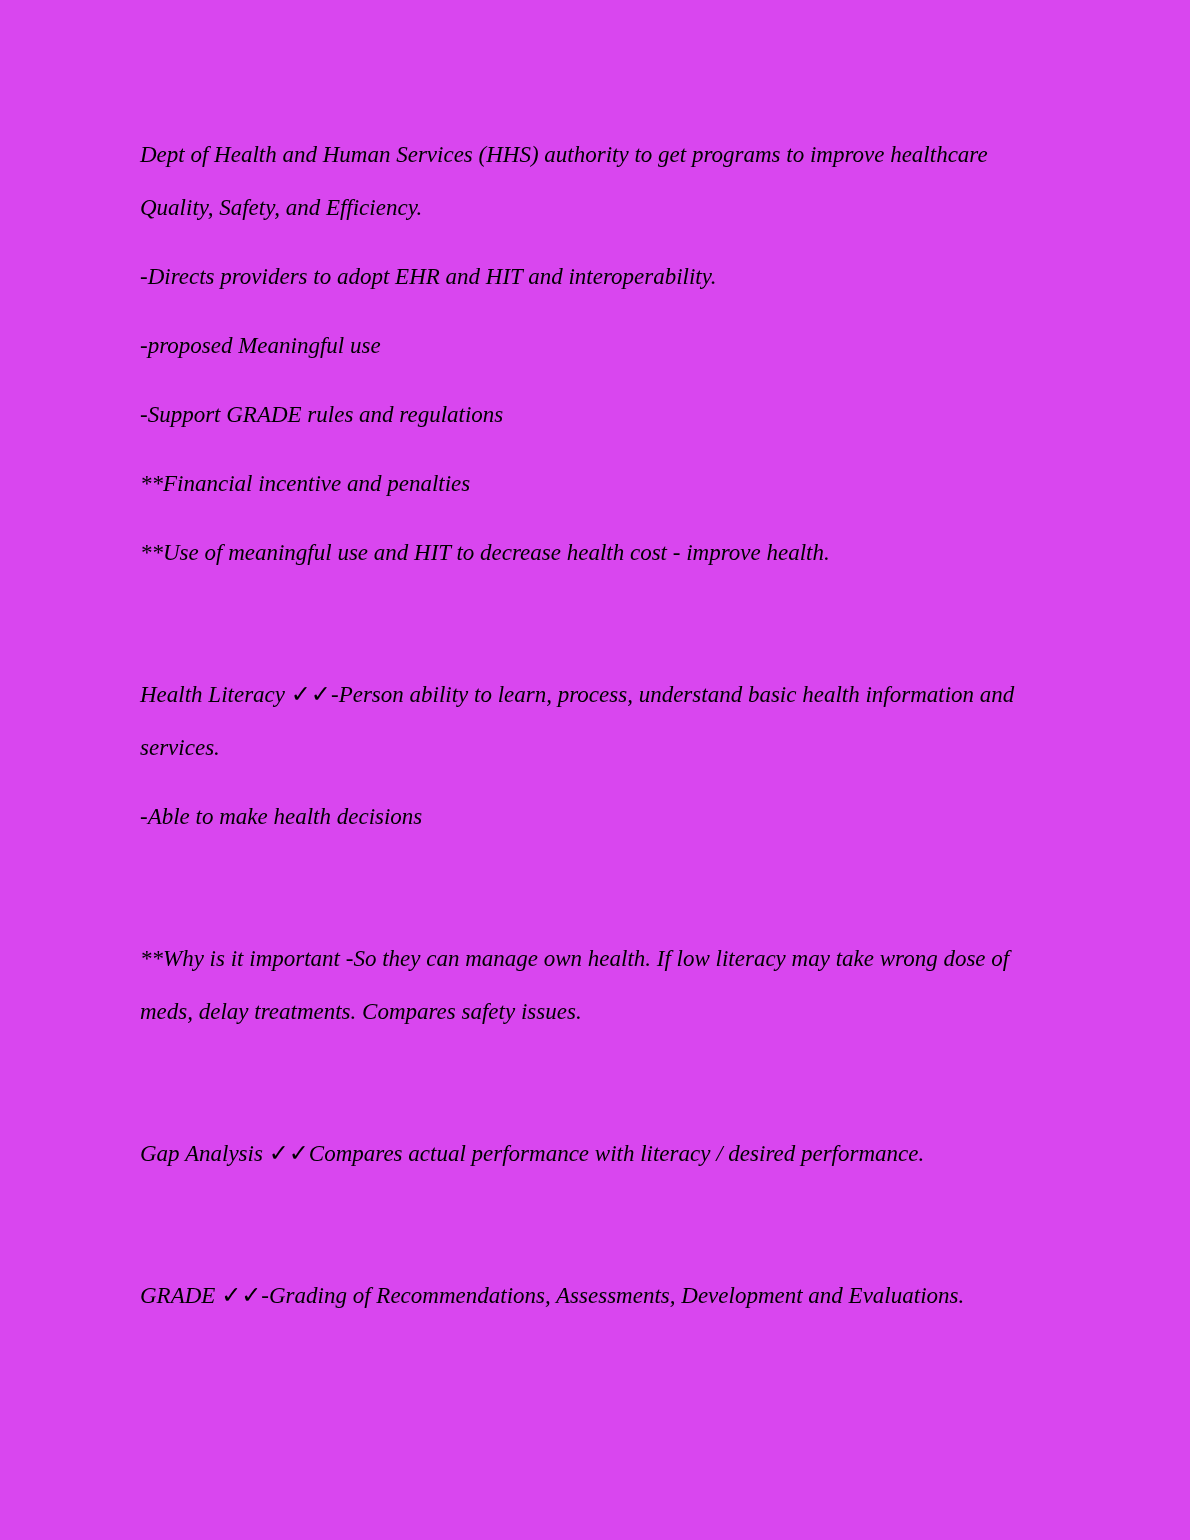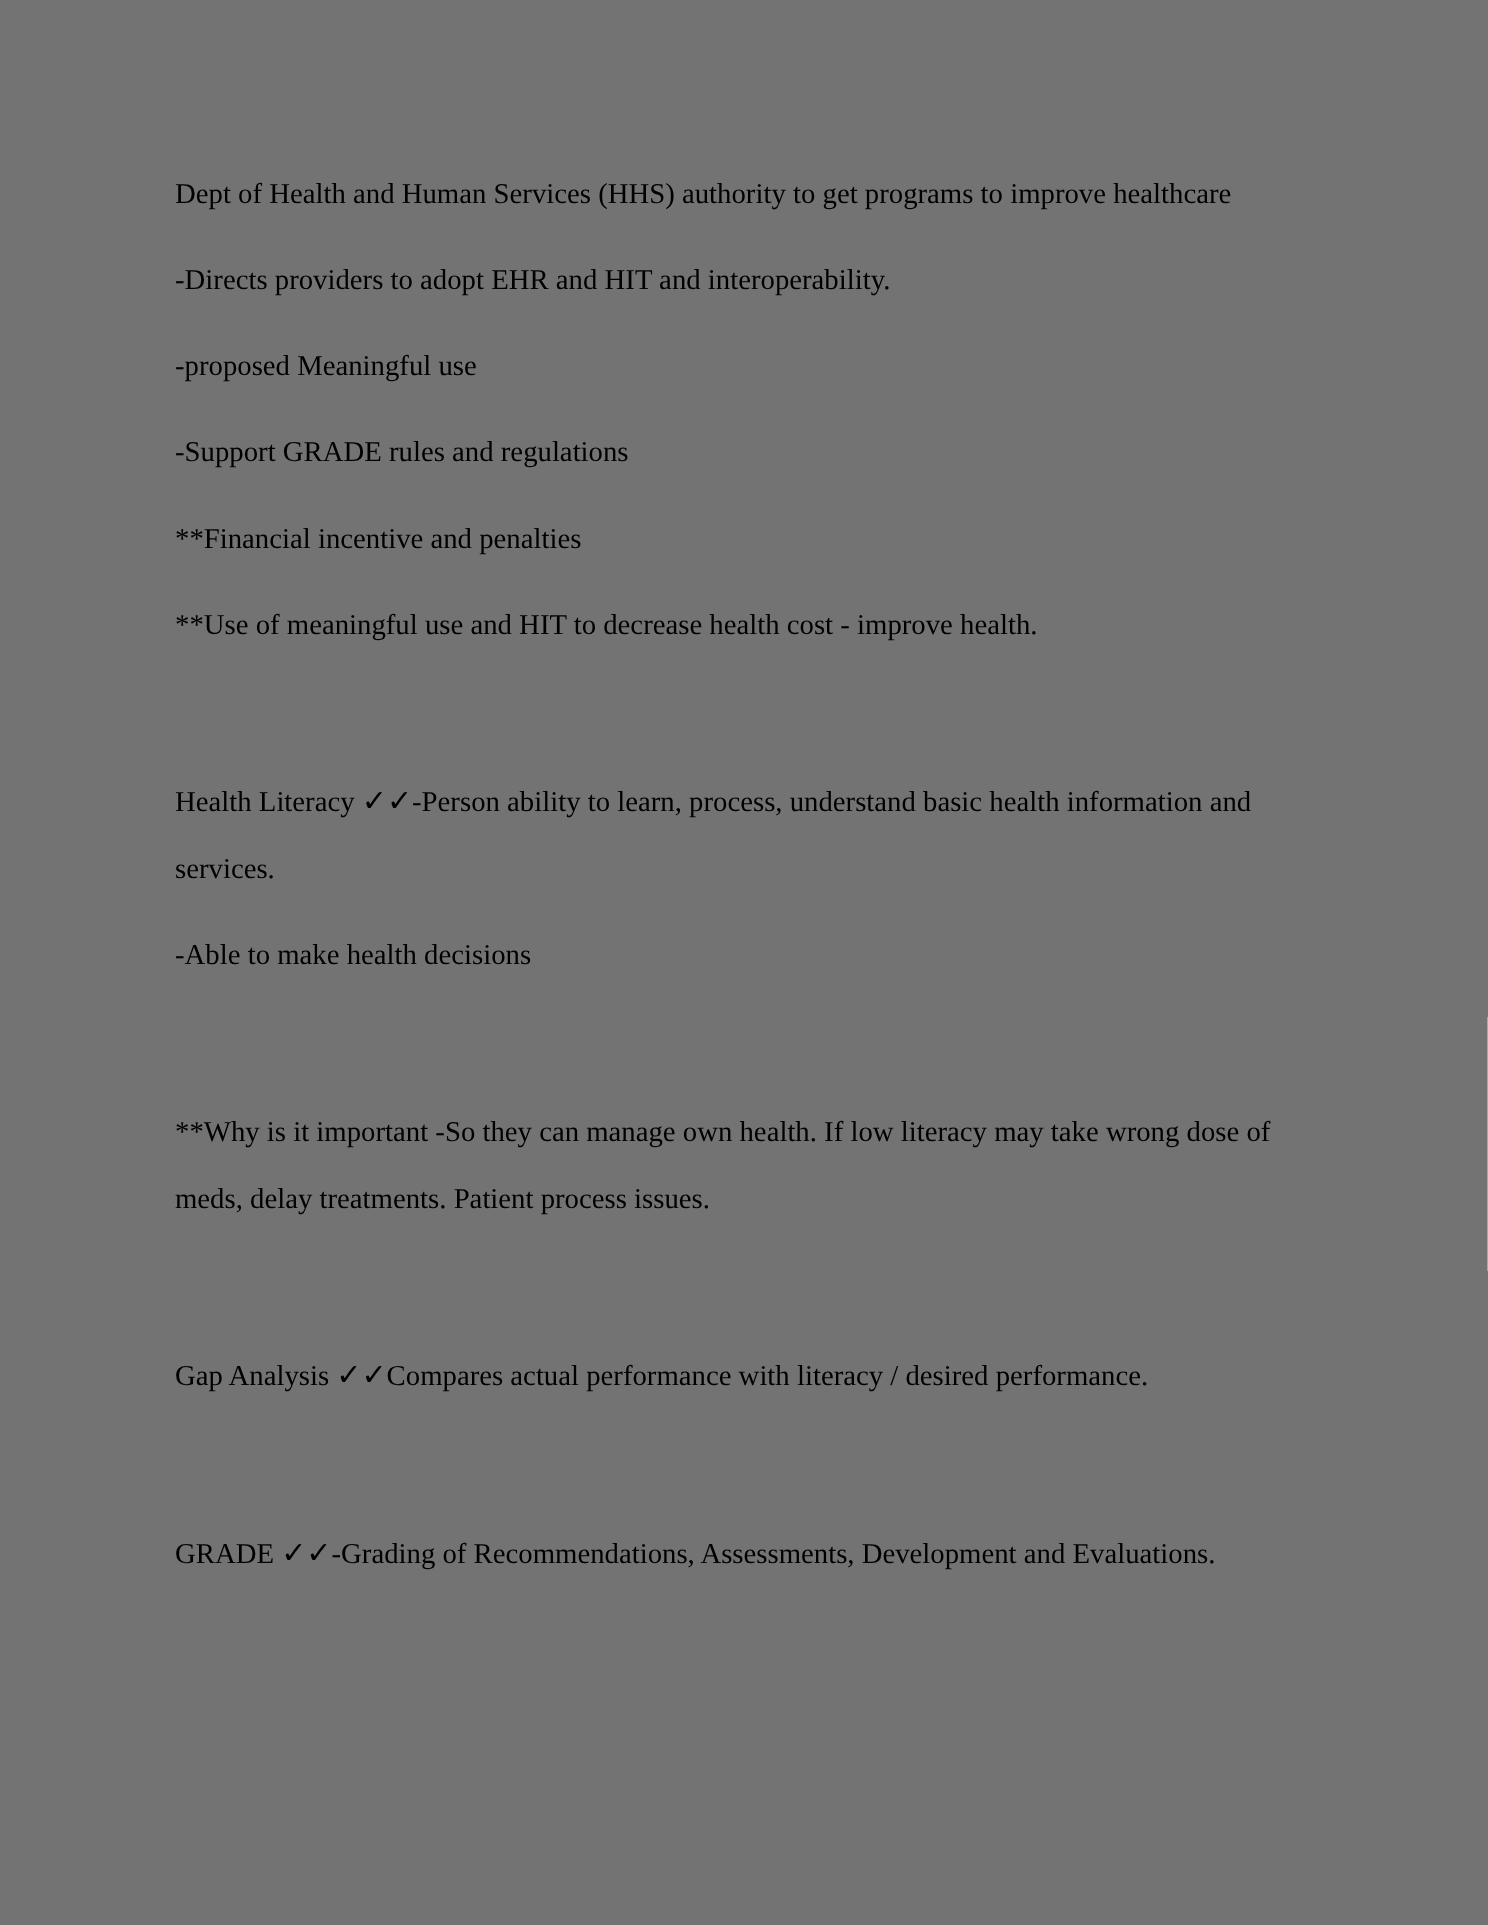--- a/index.html
+++ b/index.html
@@ -38,23 +38,24 @@
   }
   .check {
     font-family: "DejaVu Sans", sans-serif;
     font-weight: bold;
     font-size: 24px;
   }
 </style>
 </head>
 <body>
 
-<div class="page" id="doc-root" style="background: #737373; color: rgb(0, 0, 0);">
+<div class="page" id="doc-root" style="background: #d946ef; color: rgb(0, 0, 0); font-style: italic;">
     <div class="para">
       <div class="line"><span class="run">Dept of Health and Human Services (HHS) authority to get programs to improve healthcare</span></div>
+      <div class="line"><span class="run">Quality, Safety, and Efficiency.</span></div>
     </div>
     <div class="para">
       <div class="line"><span class="run">-Directs providers to adopt EHR and HIT and interoperability.</span></div>
     </div>
     <div class="para">
       <div class="line"><span class="run">-proposed Meaningful use</span></div>
     </div>
     <div class="para">
       <div class="line"><span class="run">-Support GRADE rules and regulations</span></div>
     </div>
@@ -72,21 +73,21 @@
       <div class="line"><span class="run">services.</span></div>
     </div>
     <div class="para">
       <div class="line"><span class="run">-Able to make health decisions</span></div>
     </div>
     <div class="para empty">
       <div class="line">&nbsp;</div>
     </div>
     <div class="para">
       <div class="line"><span class="run">**Why is it important -So they can manage own health. If low literacy may take wrong dose of</span></div>
-      <div class="line"><span class="run">meds, delay treatments. Patient process issues.</span></div>
+      <div class="line"><span class="run">meds, delay treatments. Compares safety issues.</span></div>
     </div>
     <div class="para empty">
       <div class="line">&nbsp;</div>
     </div>
     <div class="para">
       <div class="line"><span class="run">Gap Analysis </span><span class="check">✓✓</span><span class="run">Compares actual performance with literacy / desired performance.</span></div>
     </div>
     <div class="para empty">
       <div class="line">&nbsp;</div>
     </div>

